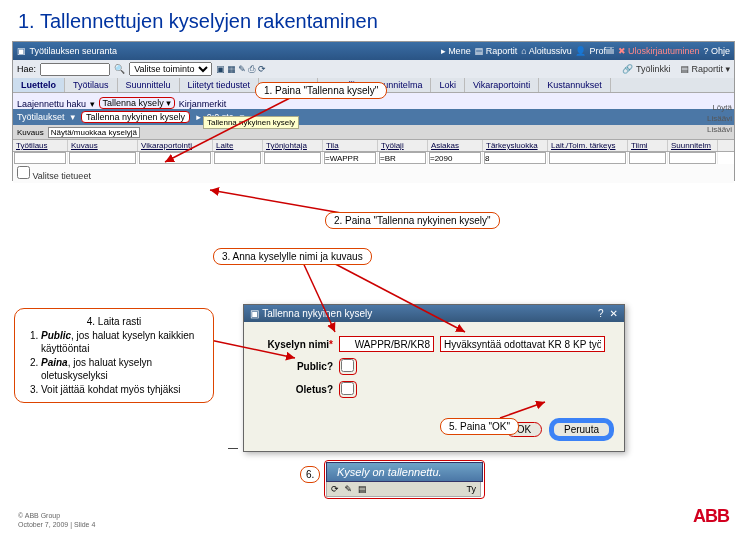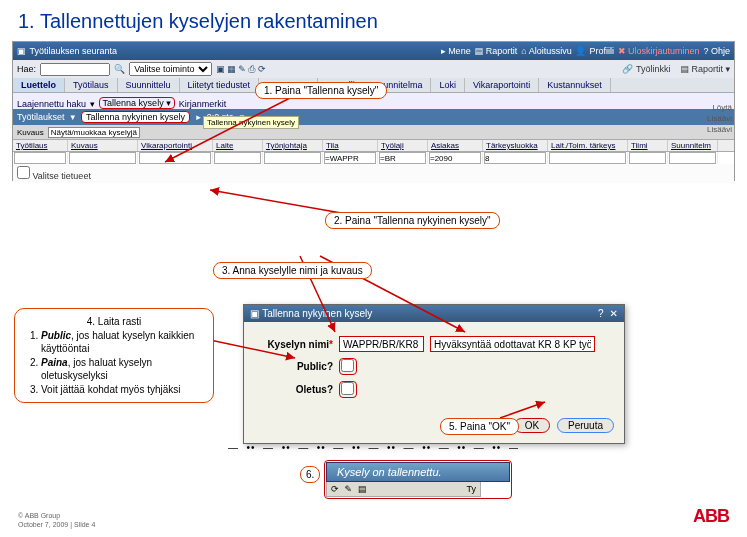--- a/index.html
+++ b/index.html
@@ -39,26 +39,26 @@
 
   .dialog { position:absolute; left:243px; top:304px; width:382px; background:#f2f2e8; border:1px solid #666; box-shadow:2px 2px 6px rgba(0,0,0,.3); z-index:15;}
   .dialog-header { background:linear-gradient(#4b77a6,#35587d); color:#fff; padding:3px 6px; font-size:10px; display:flex; align-items:center;}
   .dialog-header .close { margin-left:auto; display:flex; gap:6px; }
   .dialog-body { padding:14px 14px 8px; }
   .form-row { display:flex; align-items:center; gap:6px; margin-bottom:6px; font-size:10px;}
   .form-row label { width:75px; text-align:right; font-weight:bold;}
   .form-row .req { color:#c00; }
   .form-row input[type=text] { border:1px solid #888; height:16px; padding:0 3px; font-size:10px;}
   .dialog-buttons { text-align:right; padding:6px 10px 10px; }
-  .btn { display:inline-block; border:1px solid #3b82f6; border-radius:10px; padding:1px 10px; font-size:10px; background:#e8e8e0; cursor:pointer; margin-left:4px;}
+  .btn { display:inline-block; border:5px solid #3b82f6; border-radius:10px; padding:1px 10px; font-size:10px; background:#e8e8e0; cursor:pointer; margin-left:4px;}
   .btn.ok { border:1.5px solid #c00; border-radius:12px; }
   .chk-highlight { border:1.5px solid #c00; border-radius:4px; padding:0 2px 0 1px;}
   
   .toast-wrap { position:absolute; left:324px; top:460px; border:1.5px solid #c00; border-radius:4px; padding:1px; z-index:15;}
-  .toast { background:linear-gradient(#6fa3c7,#4b77a6); color:#fff; padding:3px 10px; font-size:11px; font-style:italic; border:1px solid #336; width:184px;}
+  .toast { background:linear-gradient(#6fa3c7,#4b77a6); color:#fff; padding:3px 10px; font-size:11px; font-style:italic; border:1px solid #336; width:157px;}
   .toast-toolbar { background:#dcdcd0; padding:2px 4px; display:flex; gap:6px; font-size:9px; border:1px solid #aaa; border-top:none; width:155px;}
   
   .footer { position:absolute; left:18px; bottom:8px; font-size:7px; color:#666; line-height:1.2;}
   .logo { position:absolute; right:18px; bottom:10px; font-size:18px; font-weight:bold; color:#d2001f; letter-spacing:-1px;}
   
   .dashes { position:absolute; left:228px; top:442px; letter-spacing:1px; font-size:10px; color:#000; width:290px; overflow:hidden; white-space:nowrap;}
 </style>
 </head>
 <body>
 
@@ -164,21 +164,21 @@
   <line x1="290" y1="98" x2="165" y2="162" stroke="#c00" stroke-width="1.5" marker-end="url(#ah)"></line>
   <line x1="370" y1="218" x2="210" y2="190" stroke="#c00" stroke-width="1.5" marker-end="url(#ah)"></line>
   <line x1="300" y1="256" x2="335" y2="332" stroke="#c00" stroke-width="1.5" marker-end="url(#ah)"></line>
   <line x1="320" y1="256" x2="465" y2="332" stroke="#c00" stroke-width="1.5" marker-end="url(#ah)"></line>
   <line x1="210" y1="340" x2="295" y2="358" stroke="#c00" stroke-width="1.5" marker-end="url(#ah)"></line>
   <line x1="500" y1="418" x2="545" y2="402" stroke="#c00" stroke-width="1.5" marker-end="url(#ah)"></line>
 </svg>
 
 <div class="callout" style="left:325px; top:212px;">2. Paina "Tallenna nykyinen kysely"</div>
 
-<div class="callout" style="left:213px; top:262px;">3. Anna kyselylle nimi ja kuvaus</div>
+<div class="callout" style="left:213px; top:248px;">3. Anna kyselylle nimi ja kuvaus</div>
 
 <div class="instr-box" style="left:14px; top:308px;">
   <div style="text-align:center; font-weight:normal;">4. Laita rasti</div>
   <ol>
     <li><b><i>Public</i></b><span>, jos haluat kyselyn kaikkien käyttööntai</span></li>
     <li><b><i>Paina</i></b><span>, jos haluat kyselyn oletuskyselyksi</span></li>
     <li>Voit jättää kohdat myös tyhjäksi</li>
   </ol>
 </div>
 
@@ -187,21 +187,21 @@
     <span>▣</span>&nbsp;
     <span>Tallenna nykyinen kysely</span>
     <span class="close">
       <span>?</span>
       <span>✕</span>
     </span>
   </div>
   <div class="dialog-body">
     <div class="form-row">
       <label><span>Kyselyn nimi</span><span class="req">*</span></label>
-      <input type="text" style="width: 85px; border: 1.5px solid rgb(204, 0, 0);" value="WAPPR/BR/KR8">
+      <input type="text" style="width: 95px; border: 1.5px solid rgb(204, 0, 0); text-align: right;" value="WAPPR/BR/KR8">
       <input type="text" style="width: 165px; border: 1.5px solid rgb(204, 0, 0);" value="Hyväksyntää odottavat KR 8 KP työt">
     </div>
     <div class="form-row">
       <label>Public?</label>
       <span class="chk-highlight"><input type="checkbox" style=""></span>
     </div>
     <div class="form-row">
       <label>Oletus?</label>
       <span class="chk-highlight"><input type="checkbox" style=""></span>
     </div>

